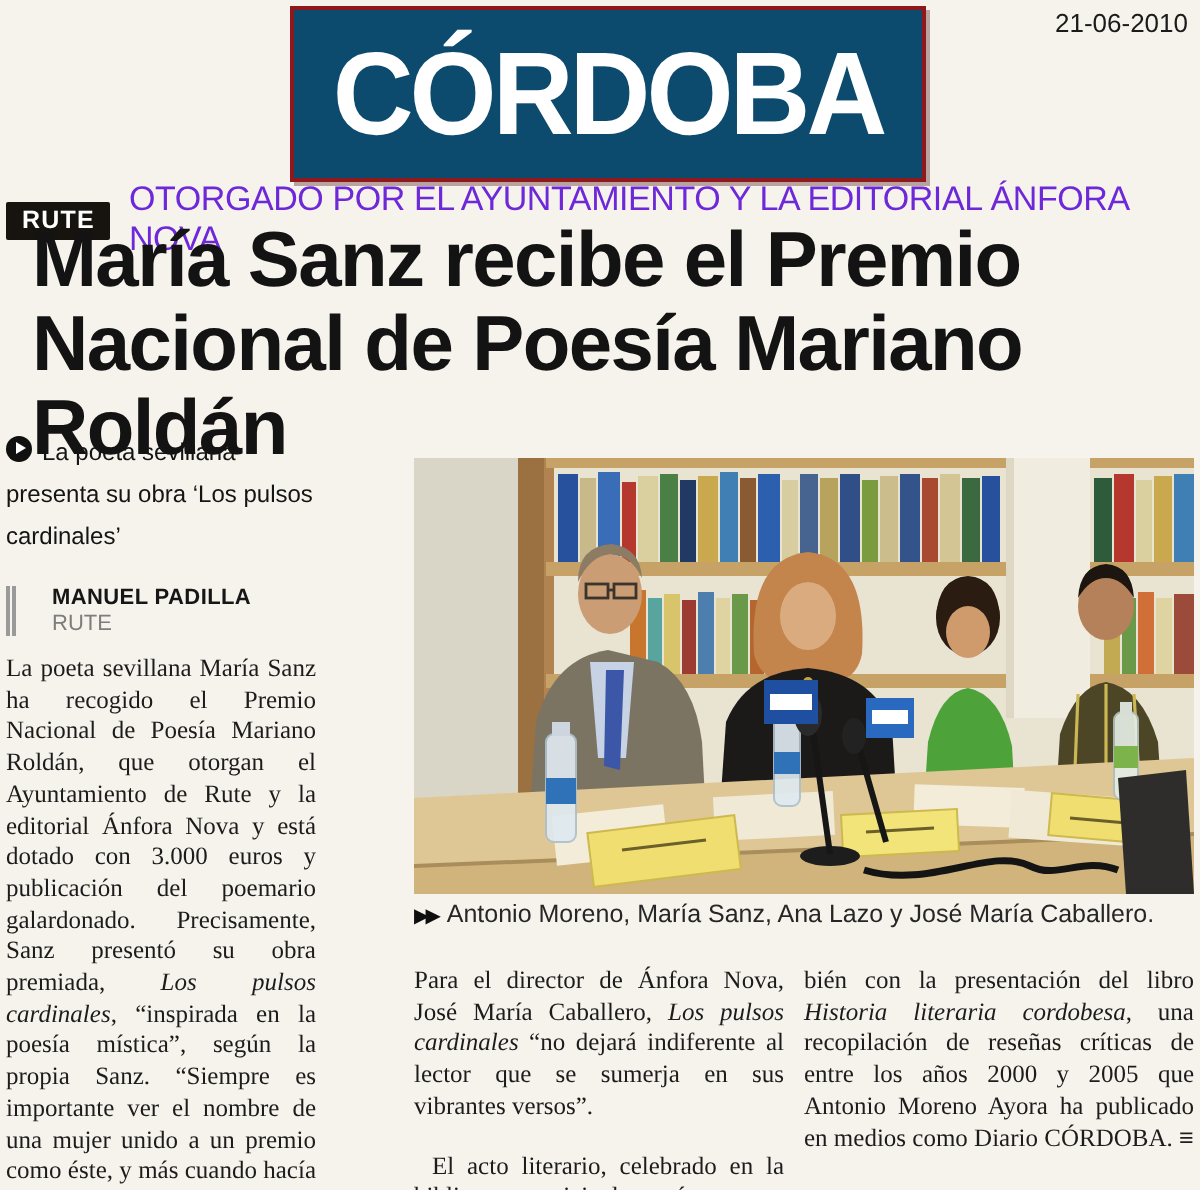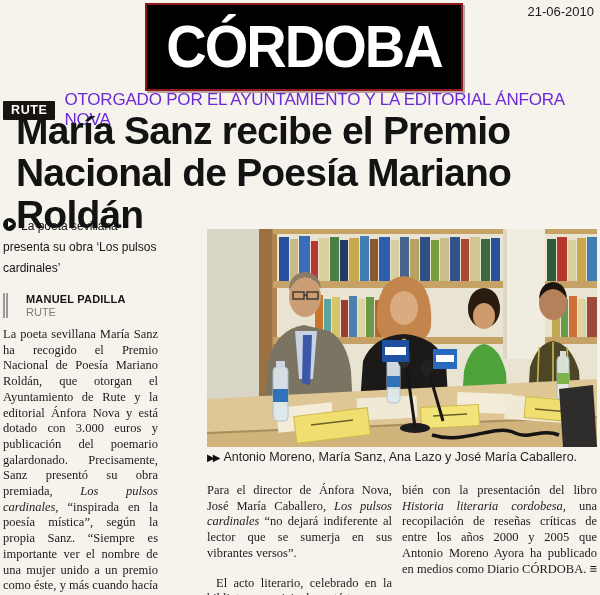--- a/index.html
+++ b/index.html
@@ -6,21 +6,21 @@
   html,body { background:#e8e6e0; }
   .page {
     position:relative; width:600px; height:595px; margin:0 auto;
     background:#f6f3ec; overflow:hidden;
     font-family:"Liberation Sans", sans-serif; color:#1a1a1a;
   }
   
   .date { position:absolute; top:4px; right:6px; font-size:13px; color:#1b1b1b;margin-left:43px; }
   .masthead {
     position:absolute; left:145px; top:3px; width:318px; height:88px;
-    background:#000000; border:2px solid #8e181c;
+    background:#0c4a6e; border:2px solid #8e181c;
     box-shadow:2px 2px 0 rgba(70,15,15,.35);
     display:flex; align-items:center; justify-content:center;
   }
   .masthead-title {
     color:#ffffff; font-weight:bold; font-size:56px; letter-spacing:-2px;
     transform:scaleY(1.05); line-height:1;
   }
   
   .kicker { position:absolute; left:3px; top:90px; width:594px; display:flex; align-items:center; }
   .kicker-tag {

